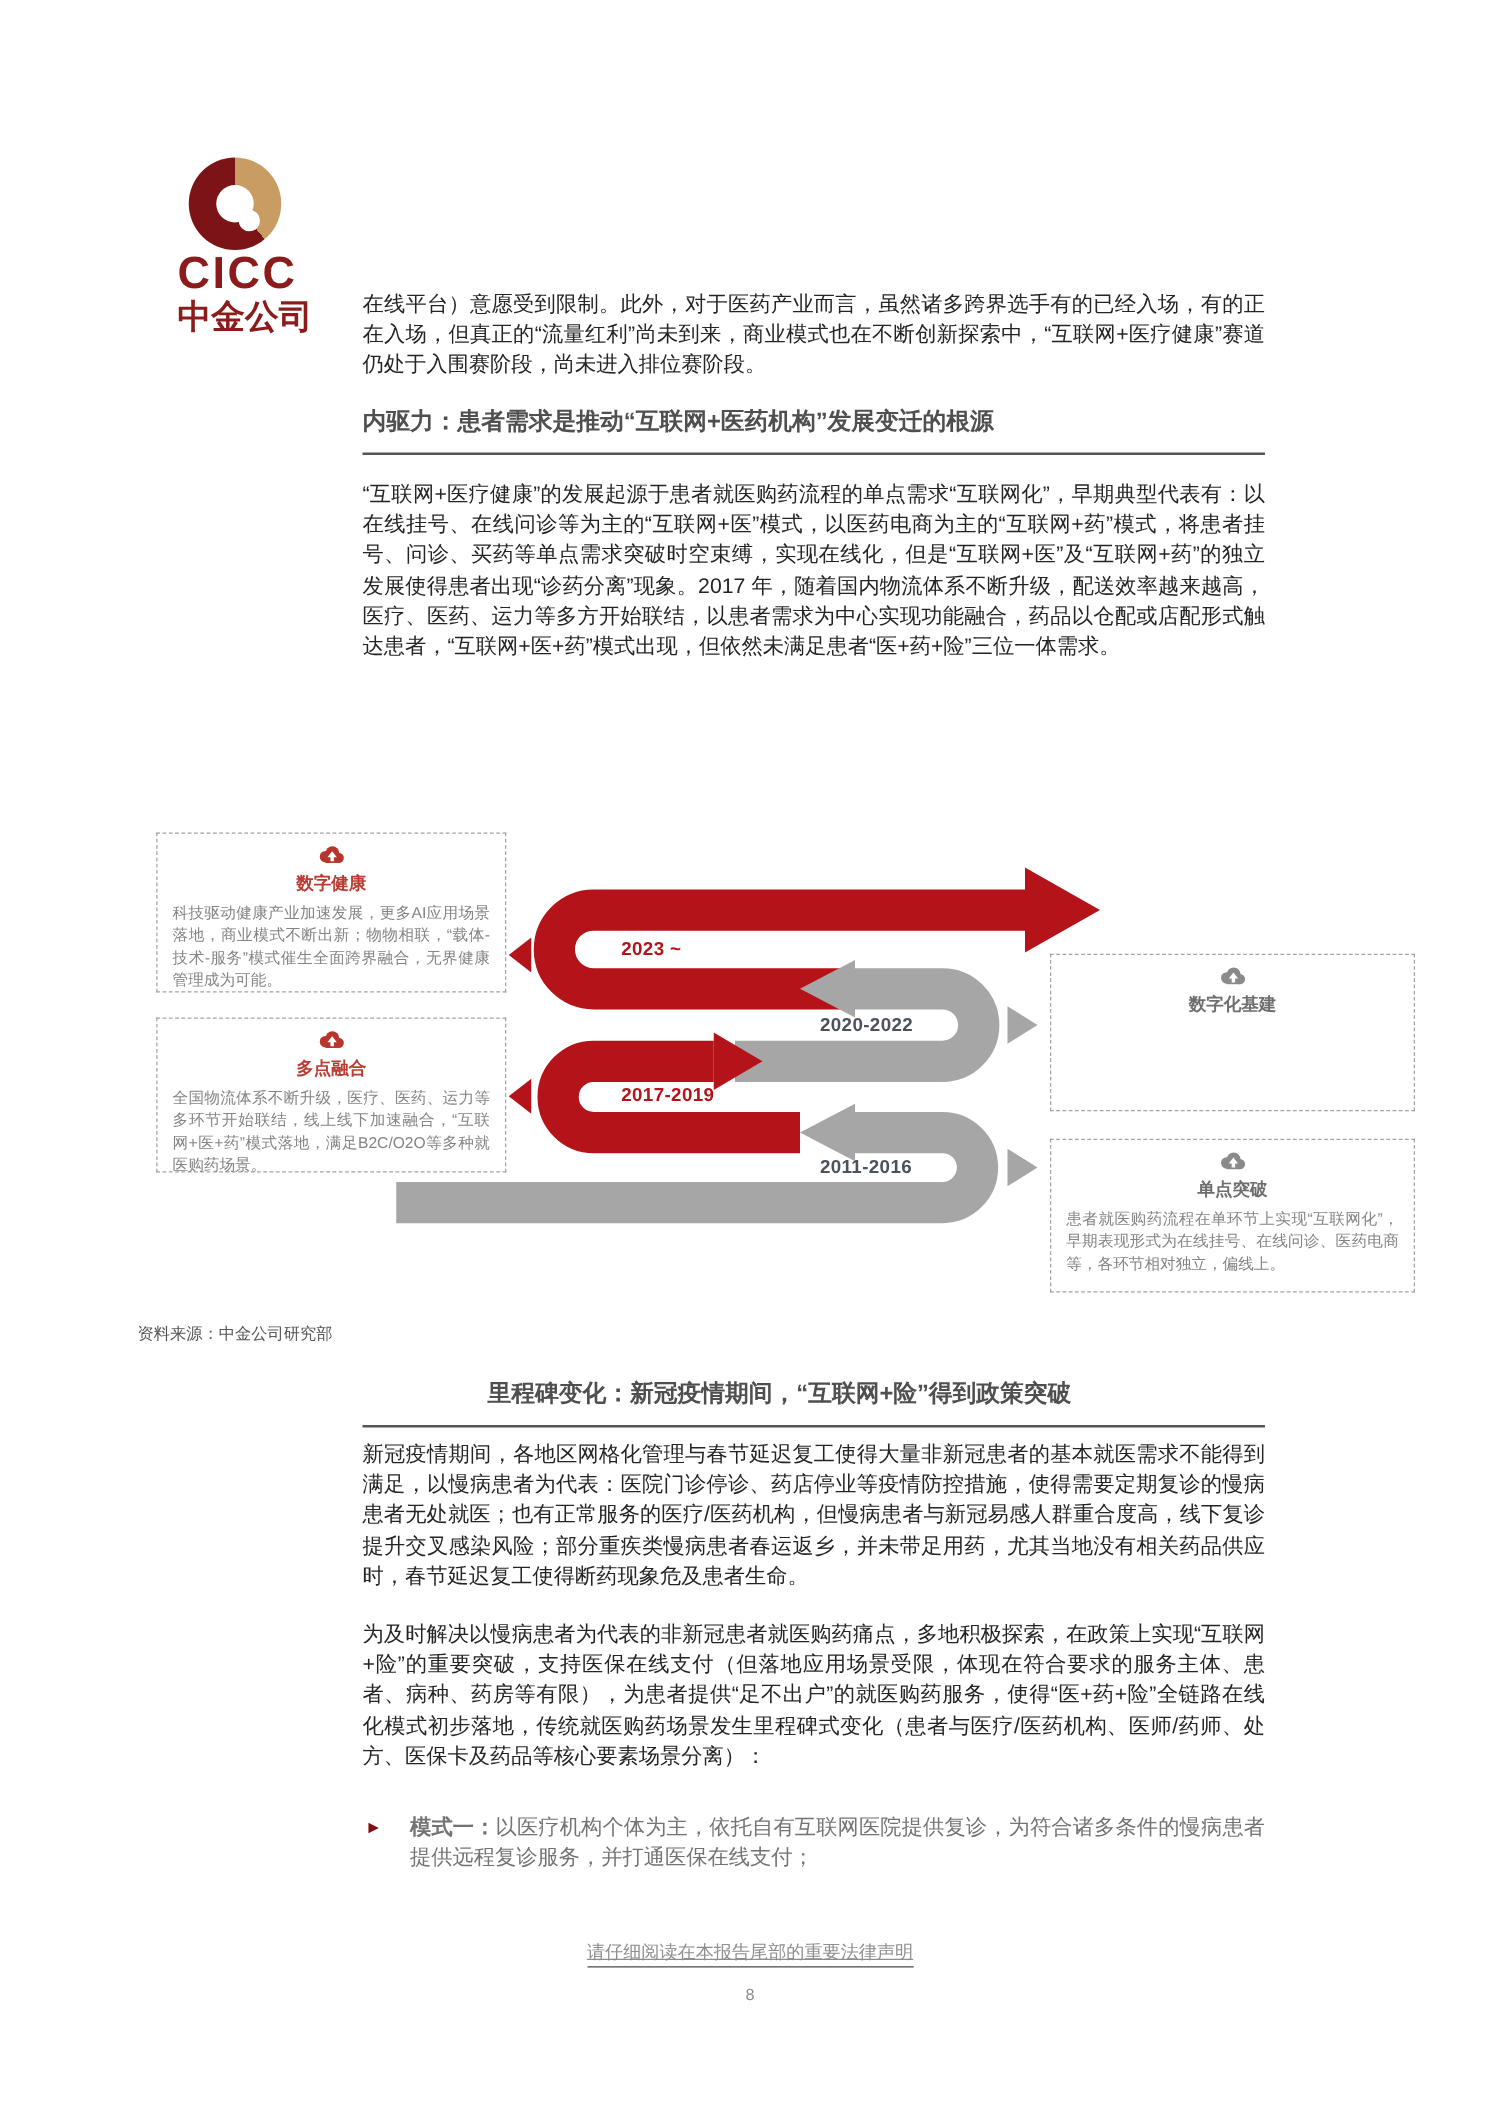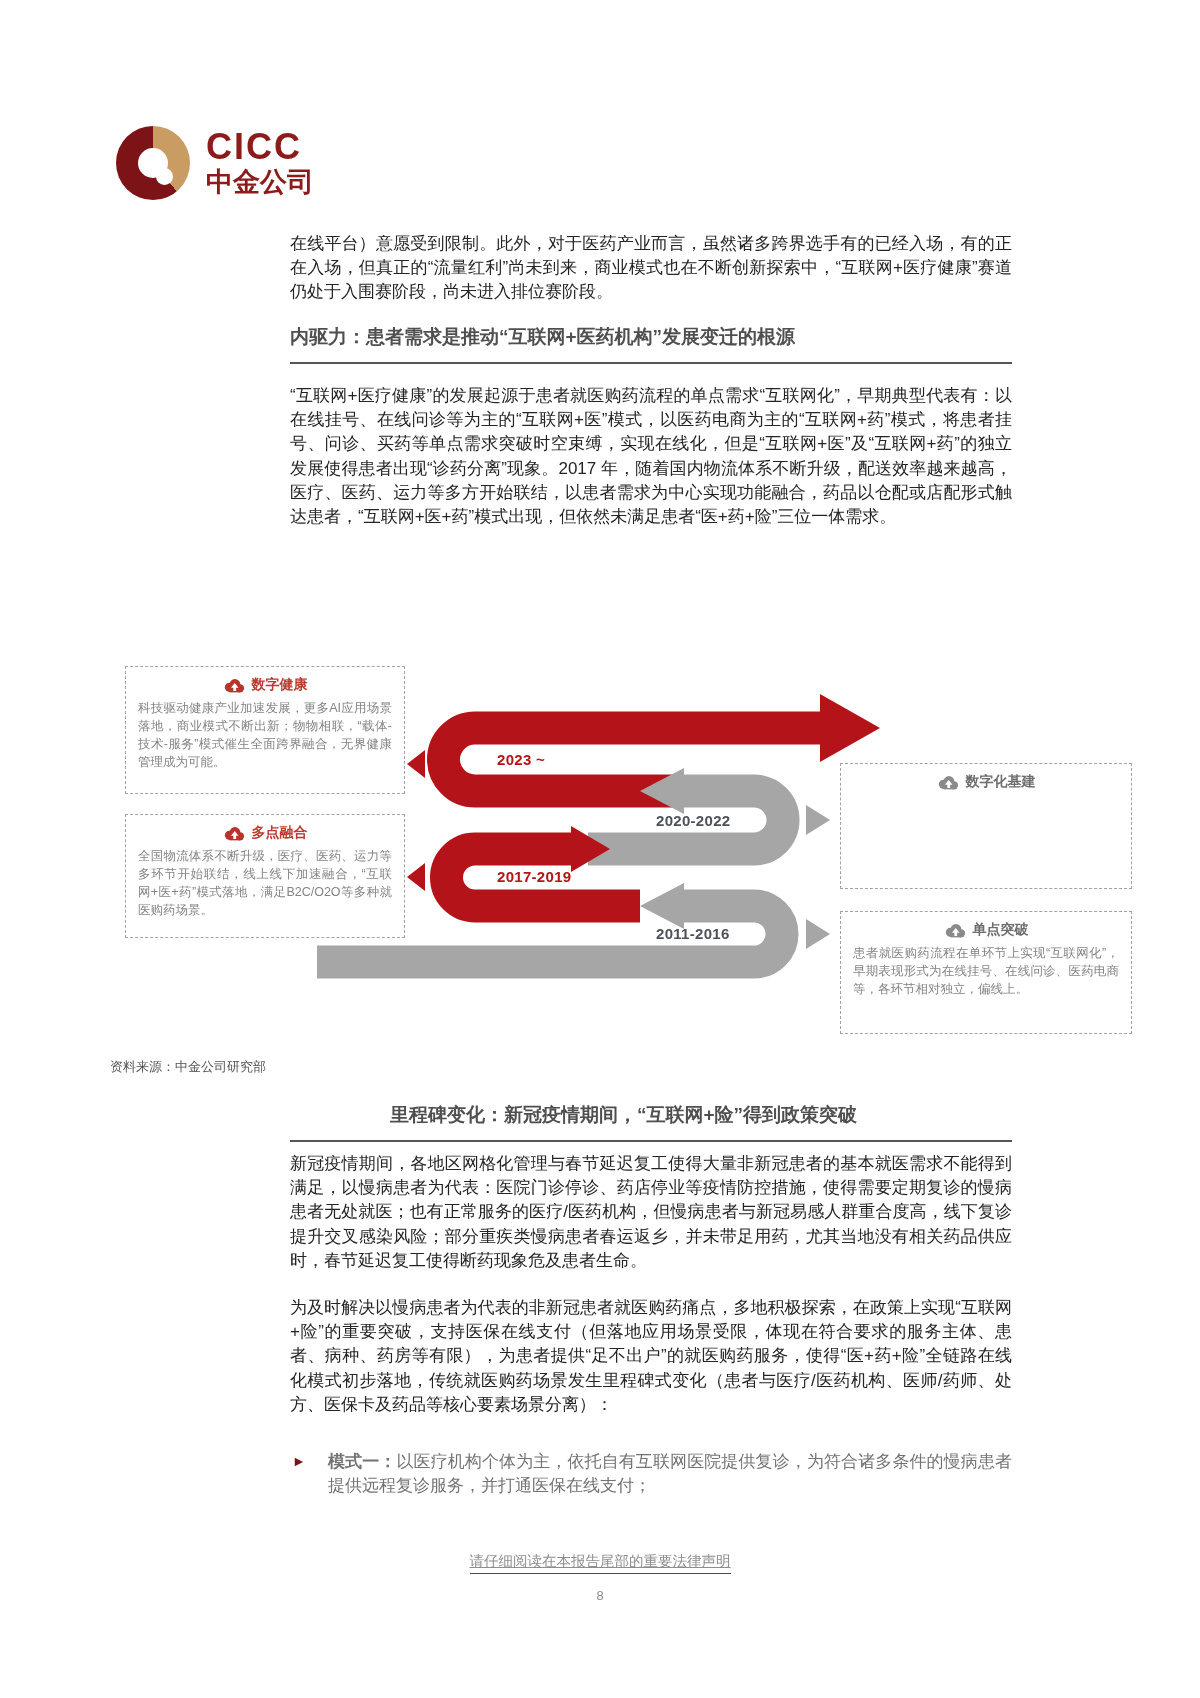--- a/index.html
+++ b/index.html
@@ -1,21 +1,21 @@
 <!DOCTYPE html>
 <html><head>
 <meta charset="utf-8">
 <style>
   * { margin:0; padding:0; box-sizing:border-box; }
   html,body { background:#ffffff; }
   body { font-family:"Liberation Sans","DejaVu Sans",sans-serif; color:#222; }
   .page { position:relative; width:1200px; height:1698px; background:#fff; overflow:hidden; }
 
   
-  .logo { position:absolute; left:116px; top:126px; display:flex; align-items:center; }
+  .logo { position:absolute; left:126px; top:126px; display:flex; align-items:center;flex-direction:column; }
   .logo-mark { position:relative; width:74px; height:74px; border-radius:50%;
     background:conic-gradient(from 0deg, #c99c63 0deg 140deg, #7c1316 140deg 360deg); }
   .logo-mark .hole { position:absolute; left:22px; top:22px; width:30px; height:30px; border-radius:50%; background:#fff; }
   .logo-mark .notch { position:absolute; left:40px; top:42px; width:17px; height:17px; border-radius:50%; background:#fff; }
   .logo-text { margin-left:16px; }
   .logo-en { font-size:36px; font-weight:bold; color:#8c1c1c; letter-spacing:2px; line-height:36px; }
   .logo-cn { font-size:27px; font-weight:bold; color:#8c1c1c; line-height:30px; margin-top:2px; }
 
   
   .para { position:absolute; left:290px; width:722px; font-size:17px; line-height:24.2px;
@@ -29,21 +29,21 @@
   .fig-source { position:absolute; left:110px; top:1058px; font-size:13px; color:#555; }
 
   .diagram { position:absolute; left:100px; top:650px; width:1040px; height:400px; }
   .serp { position:absolute; left:0; top:0; }
 
   .tl-label { position:absolute; font-size:15px; font-weight:bold; letter-spacing:.3px; white-space:nowrap; }
   .tl-red { color:#b41419; }
   .tl-gray { color:#4c525c; }
 
   .dbox { position:absolute; border:1.6px dashed #a3a3a3; background:#fff; padding:9px 12px 6px; }
-  .dbox-title { display:flex; align-items:center; justify-content:center; gap:7px; font-size:14px; font-weight:bold; }
+  .dbox-title { display:flex; align-items:center; justify-content:center; gap:7px; font-size:14px; font-weight:bold;flex-direction:column; }
   .dbox.red  .dbox-title { color:#bb3b33; }
   .dbox.gray .dbox-title { color:#6e6e6e; }
   .dbox.red  .cloud { color:#b8352d; }
   .dbox.gray .cloud { color:#8a8a8a; }
   .dbox-text { margin-top:5px; font-size:12.5px; line-height:1.45; color:#848484; text-align:justify; }
 
   
   .bullet { position:absolute; left:290px; top:1450px; width:722px; }
   .bullet-marker { position:absolute; left:2px; top:3px; font-size:14px; color:#7e1113; }
   .bullet-body { margin-left:38px; font-size:17px; line-height:24.2px; color:#737373; text-align:justify; }

